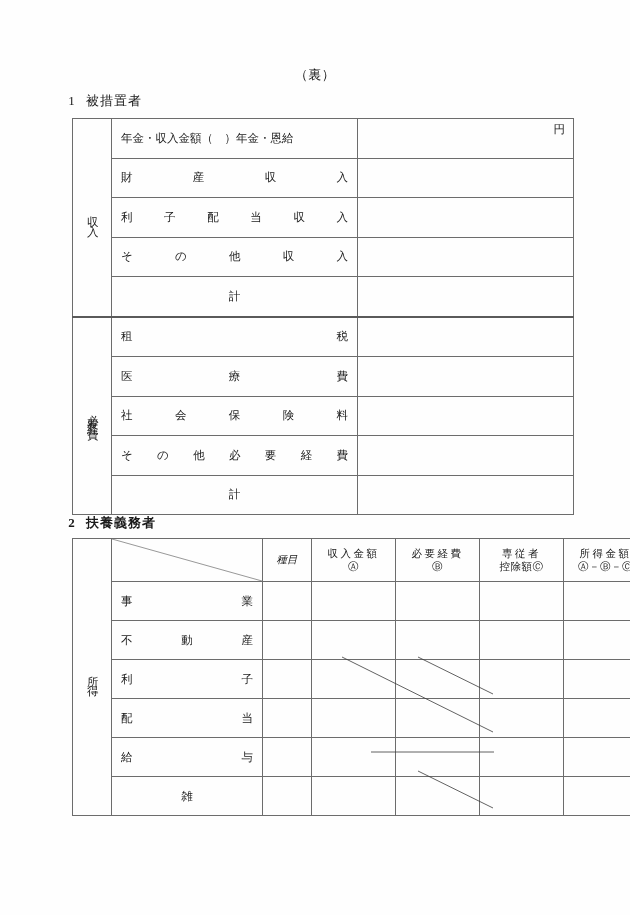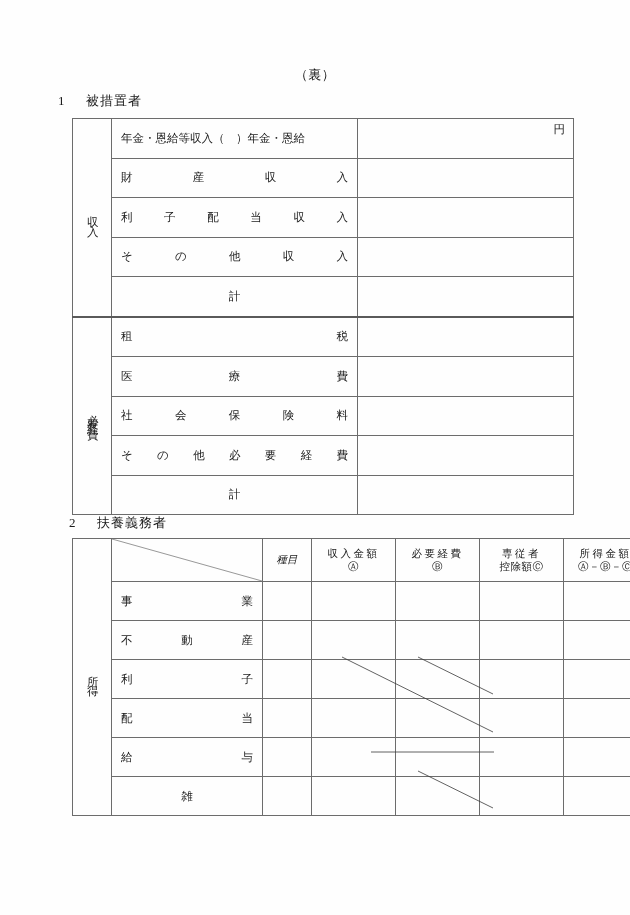--- a/index.html
+++ b/index.html
@@ -31,28 +31,29 @@
     text-align: center;
     font-size: 13px;
     letter-spacing: 0.5px;
   }
 
   .section-heading {
     position: absolute;
     font-size: 13px;
     letter-spacing: 1px;
     white-space: nowrap;
+    text-align: center;
   }
   .section-heading .num {
     display: inline-block;
     width: 28px;
   }
 
   #sec1-heading { top: 92px; left: 58px; }
-  #sec2-heading { top: 514px; left: 69px; }
+  #sec2-heading { top: 514px; left: 58px; font-weight: bold; }
 
   
   .form-table {
     position: absolute;
     border-collapse: collapse;
     table-layout: fixed;
     font-size: 11.5px;
   }
   .form-table td {
     border: 1px solid #6c6c6c;
@@ -159,21 +160,21 @@
   </div>
 
   <table class="form-table" id="table1">
     <tbody>
 
       <tr>
         <td class="vgroup" rowspan="5">
           <span class="vtext">収入</span>
         </td>
         <td class="lbl-cell">
-          <div class="left-label">年金・恩給等収入（　）年金・恩給</div>
+          <div class="left-label">年金・収入金額（　）年金・恩給</div>
         </td>
         <td class="val-cell">
           <span class="yen-mark">円</span>
         </td>
       </tr>
       <tr>
         <td class="lbl-cell">
           <div class="jlabel">
             <span>財</span>
               <span>産</span>

